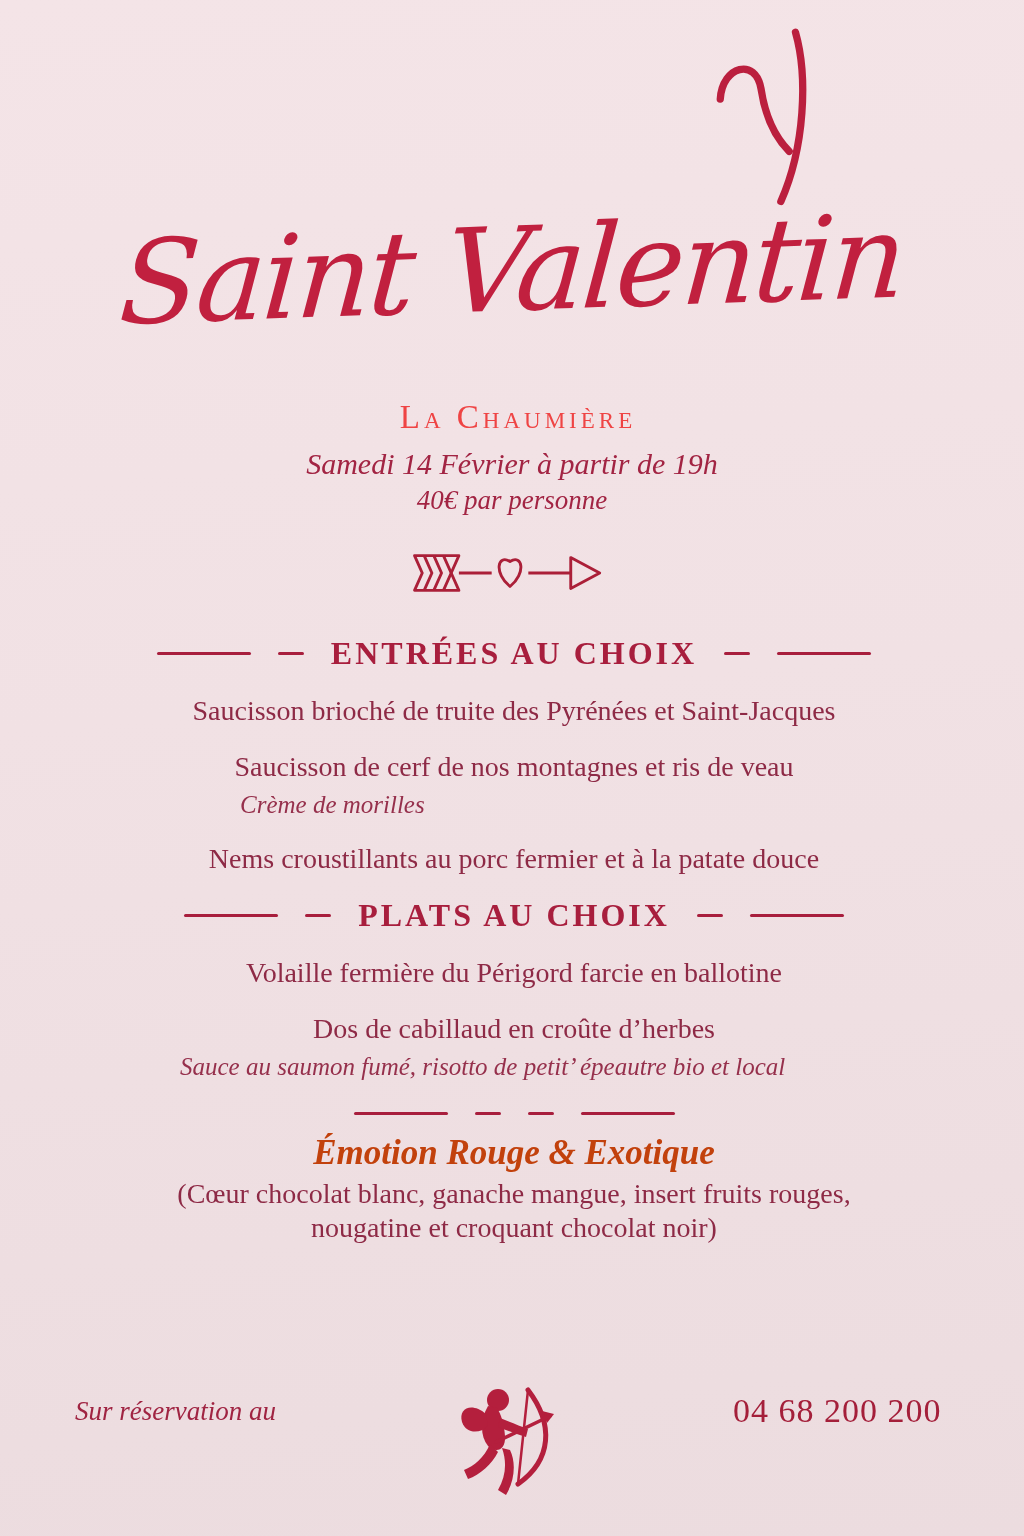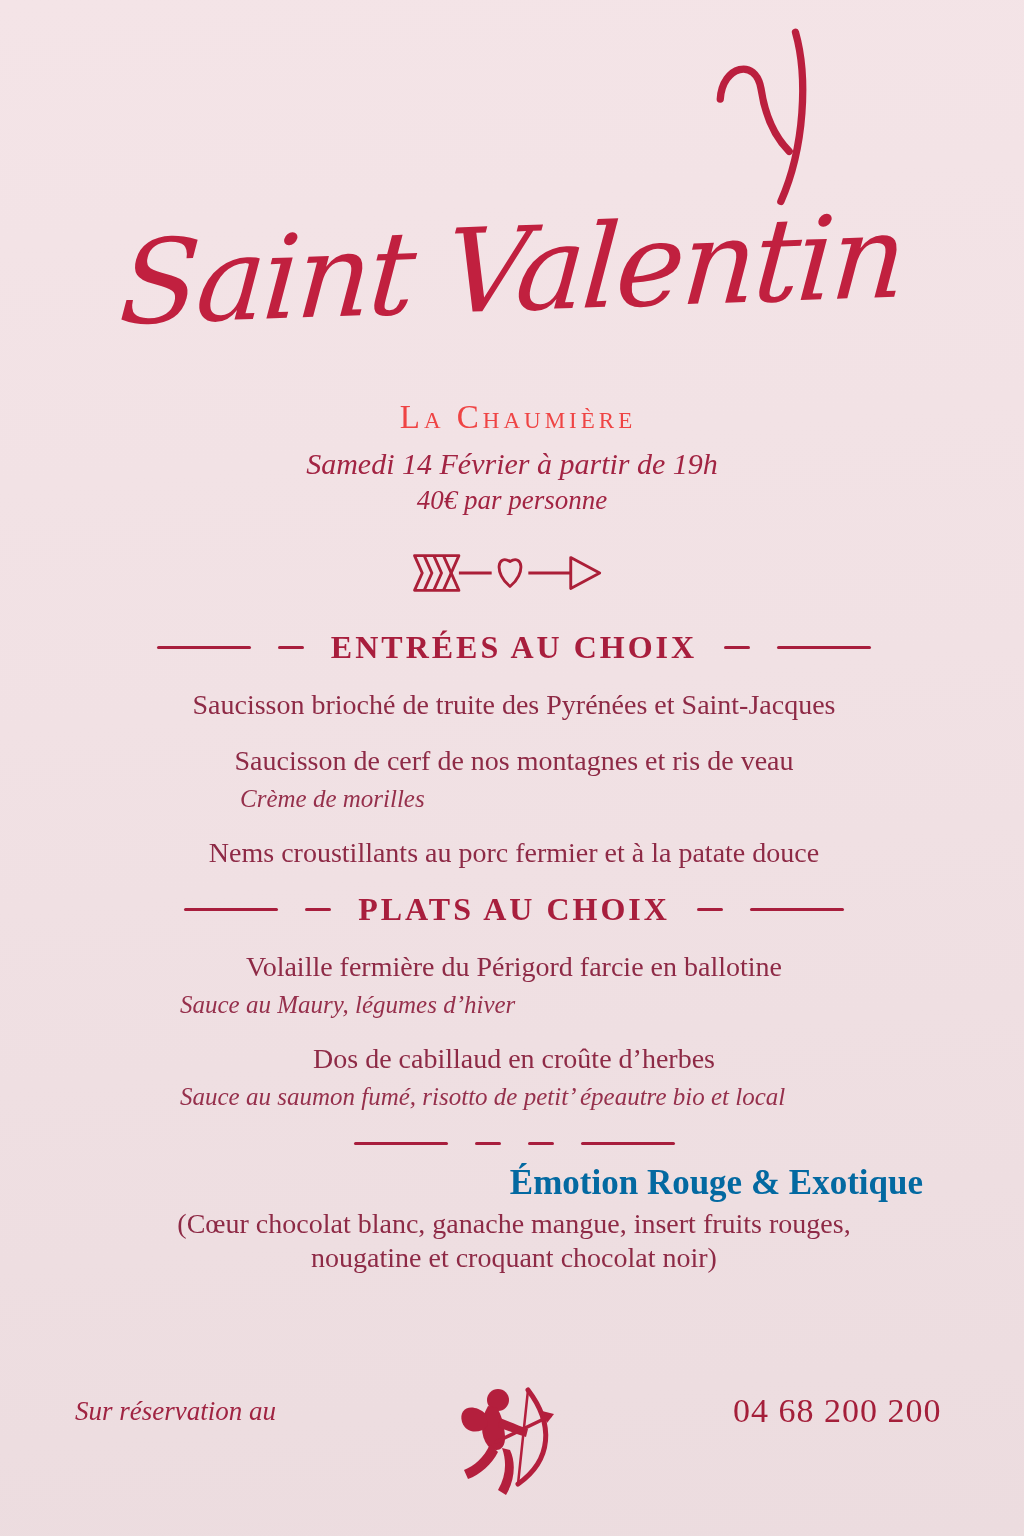--- a/index.html
+++ b/index.html
@@ -15,33 +15,33 @@
     font-size:116px;line-height:1.2;color:#c1203f;letter-spacing:-3px;
     transform:rotate(-2deg) skewX(-6deg);
   }
   .intro{position:absolute;top:400px;left:0;width:100%;text-align:center;}
   .restaurant{font-variant:small-caps;font-size:33px;line-height:1.05;letter-spacing:4px;color:#ef4444;padding-left:12px;}
   .date-line{font-style:italic;font-size:30px;margin-top:12px;color:#a22443;}
   .price-line{font-style:italic;font-size:27px;margin-top:4px;color:#a22443;}
   .arrow-divider{position:absolute;left:407px;top:546px;width:206px;height:54px;color:#ab1f38;}
 
   .menu{position:absolute;left:105px;top:628px;width:818px;color:#8e2a46;}
-  .section-head{display:flex;align-items:center;justify-content:center;gap:27px;margin:0;}
+  .section-head{display:flex;align-items:center;justify-content:center;gap:27px;margin:6px;}
   .section-head h2{margin:0;font-size:32px;line-height:38px;font-weight:bold;letter-spacing:3px;color:#a81e3d;}
   .rule{height:3px;background:#a81e3d;border-radius:2px;flex:none;}
   .rule.long{width:94px;}
   .rule.short{width:26px;}
   .sh-plats{margin-top:20px;}
   .sh-dessert{margin-top:30px;}
   .item-name{font-size:28px;line-height:34px;margin-top:22px;text-align:center;}
   .item-detail{font-size:25px;line-height:30px;font-style:italic;margin-top:6px;color:#96304c;}
   .indent-entrees{margin-left:135px;}
   .indent-plats{margin-left:75px;}
   .dessert-block{text-align:center;}
-  .dessert-name{font-size:35px;line-height:40px;font-weight:bold;margin-top:18px;color:#0369a1;text-align:right;}
+  .dessert-name{font-size:35px;line-height:40px;font-style:italic;font-weight:bold;margin-top:18px;color:#c2410c;}
   .dessert-desc{font-size:28px;line-height:34px;margin-top:4px;}
   .dessert-desc.second{margin-top:0;}
 
   .reservation{position:absolute;left:75px;top:1396px;font-style:italic;font-size:27px;color:#a02442;}
   .cupid{position:absolute;left:452px;top:1380px;width:112px;height:126px;color:#b41f3d;}
   .phone{position:absolute;left:733px;top:1392px;font-size:34px;letter-spacing:1px;color:#a41f3a;}
   svg{display:block;width:100%;height:100%;}
 </style>
 </head>
 <body>
@@ -88,21 +88,20 @@
 
   <div class="section-head sh-plats">
     <span class="rule long"></span>
     <span class="rule short"></span>
     <h2>PLATS AU CHOIX</h2>
     <span class="rule short"></span>
     <span class="rule long"></span>
   </div>
 
   <div class="item-name">Volaille fermière du Périgord farcie en ballotine</div>
-  <div class="item-detail indent-plats">Sauce au Maury, légumes d’hiver</div>
   <div class="item-name">Dos de cabillaud en croûte d’herbes</div>
   <div class="item-detail indent-plats">Sauce au saumon fumé, risotto de petit’ épeautre bio et local</div>
 
   <div class="section-head sh-dessert">
     <span class="rule long"></span>
     <span class="rule short"></span>
     <span class="rule short"></span>
     <span class="rule long"></span>
   </div>
 

